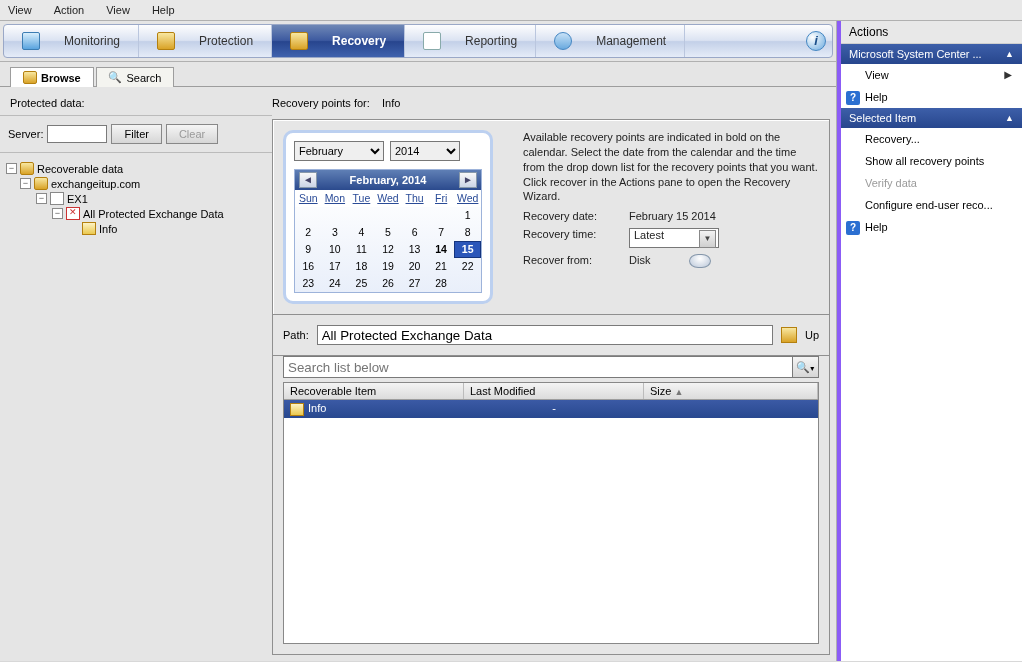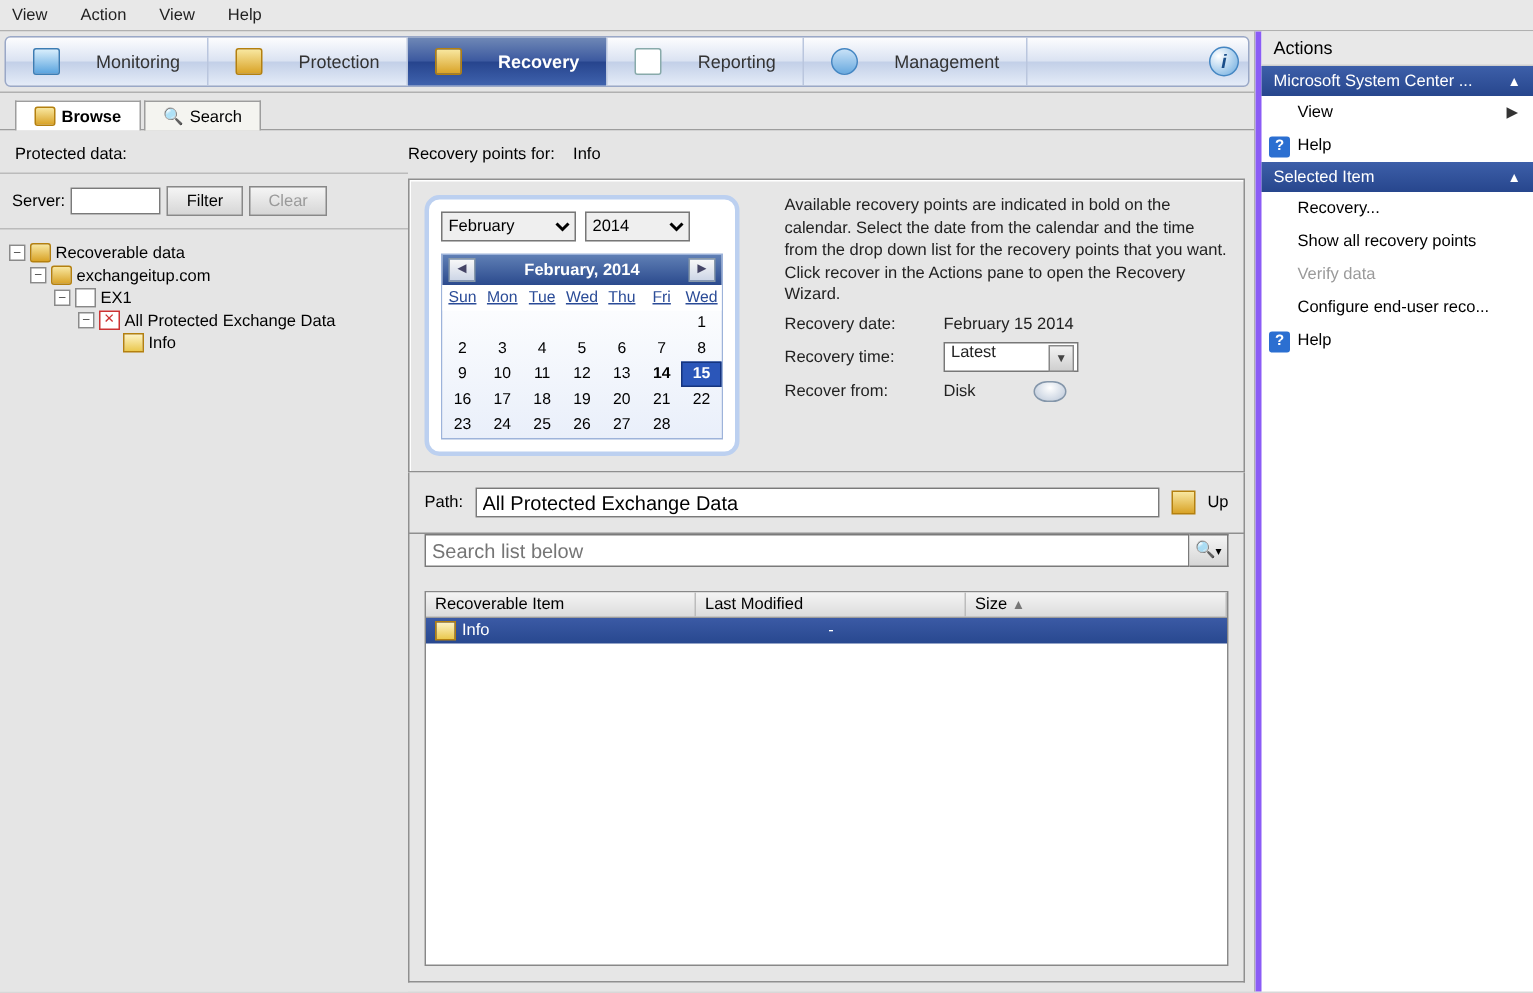--- a/index.html
+++ b/index.html
@@ -54,30 +54,30 @@
   .cal-selects select:last-child{width:70px}
   .cal{border:1px solid #9db3da}
   .cal-hd{background:linear-gradient(#5f7fb5,#2b4a8d);color:#fff;display:flex;align-items:center;justify-content:space-between;padding:2px 4px;font-weight:bold}
   .cal-nav{width:18px;height:16px;background:linear-gradient(#f8f8f8,#ccd5e6);border:1px solid #89a;color:#446;text-align:center;line-height:14px;font-size:10px}
   .cal-grid{display:grid;grid-template-columns:repeat(7,1fr);background:linear-gradient(#fff,#e9effa)}
   .cal-grid div{text-align:center;padding:2px 0;height:17px;font-size:10.5px}
   .cal-grid .dow{color:#2a4b97;text-decoration:underline;background:#fff}
   .cal-grid .bold{font-weight:bold}
   .cal-grid .sel{background:#2b56b9;color:#fff;font-weight:bold;border:1px solid #15347e;padding:1px 0}
   .infocol{flex:1;font-size:11px;color:#222}
-  .inforow{display:flex;gap:16px;margin:6px 0;align-items:center}
+  .inforow{display:flex;gap:16px;margin:6px 0;align-items:flex-start}
   .inforow .k{width:90px}
   .sel-latest{width:90px;height:20px;border:1px solid #777;background:#fff;padding:0 18px 0 4px;position:relative}
   .sel-latest::after{content:"▼";position:absolute;right:2px;top:1px;width:15px;height:16px;background:linear-gradient(#f2f2f2,#cfcfcf);border:1px solid #888;font-size:8px;text-align:center;line-height:15px;color:#444}
   .diskicn{width:22px;height:14px;background:radial-gradient(ellipse at 50% 30%,#fff,#b9c6d8);border:1px solid #8496aa;border-radius:50%/60%;display:inline-block;vertical-align:middle}
   .pathrow{display:flex;align-items:center;gap:8px;padding:10px;border:1px solid #8f8f8f;border-top:none;background:#e6e6e6}
   .pathrow input{flex:1;height:20px;border:1px solid #7a7a7a;background:#fff;padding:0 4px}
   .upicn{width:16px;height:16px;background:linear-gradient(#f8e7a0,#d9a327);border:1px solid #b4800f;display:inline-block}
   .listarea{border:1px solid #8f8f8f;border-top:none;background:#e6e6e6;padding:0 10px 10px 10px;flex:1;display:flex;flex-direction:column}
-  .searchrow{display:flex;margin-bottom:16px}
+  .searchrow{display:flex;margin-bottom:4px}
   .searchrow input{flex:1;height:22px;border:1px solid #7a7a7a;padding:0 4px;color:#888}
   .searchbtn{width:26px;height:22px;border:1px solid #7a7a7a;border-left:none;background:linear-gradient(#f5f5f5,#d6d6d6);text-align:center;line-height:20px}
   .grid{flex:1;border:1px solid #888;background:#fff;display:flex;flex-direction:column}
   .grid-hd{display:flex;background:linear-gradient(#f4f4f4,#dcdcdc);border-bottom:1px solid #9d9d9d}
   .grid-hd div{border-right:1px solid #bcbcbc;padding:2px 6px}
   .grid-row{display:flex;background:linear-gradient(#3b5aa5,#28488f);color:#fff}
   .grid-row div{padding:2px 6px}
   .c1{width:180px}.c2{width:180px}.c3{flex:1}
   
   .actions{width:185px;background:#fff;border-left:4px solid #8b5cf6;display:flex;flex-direction:column}

